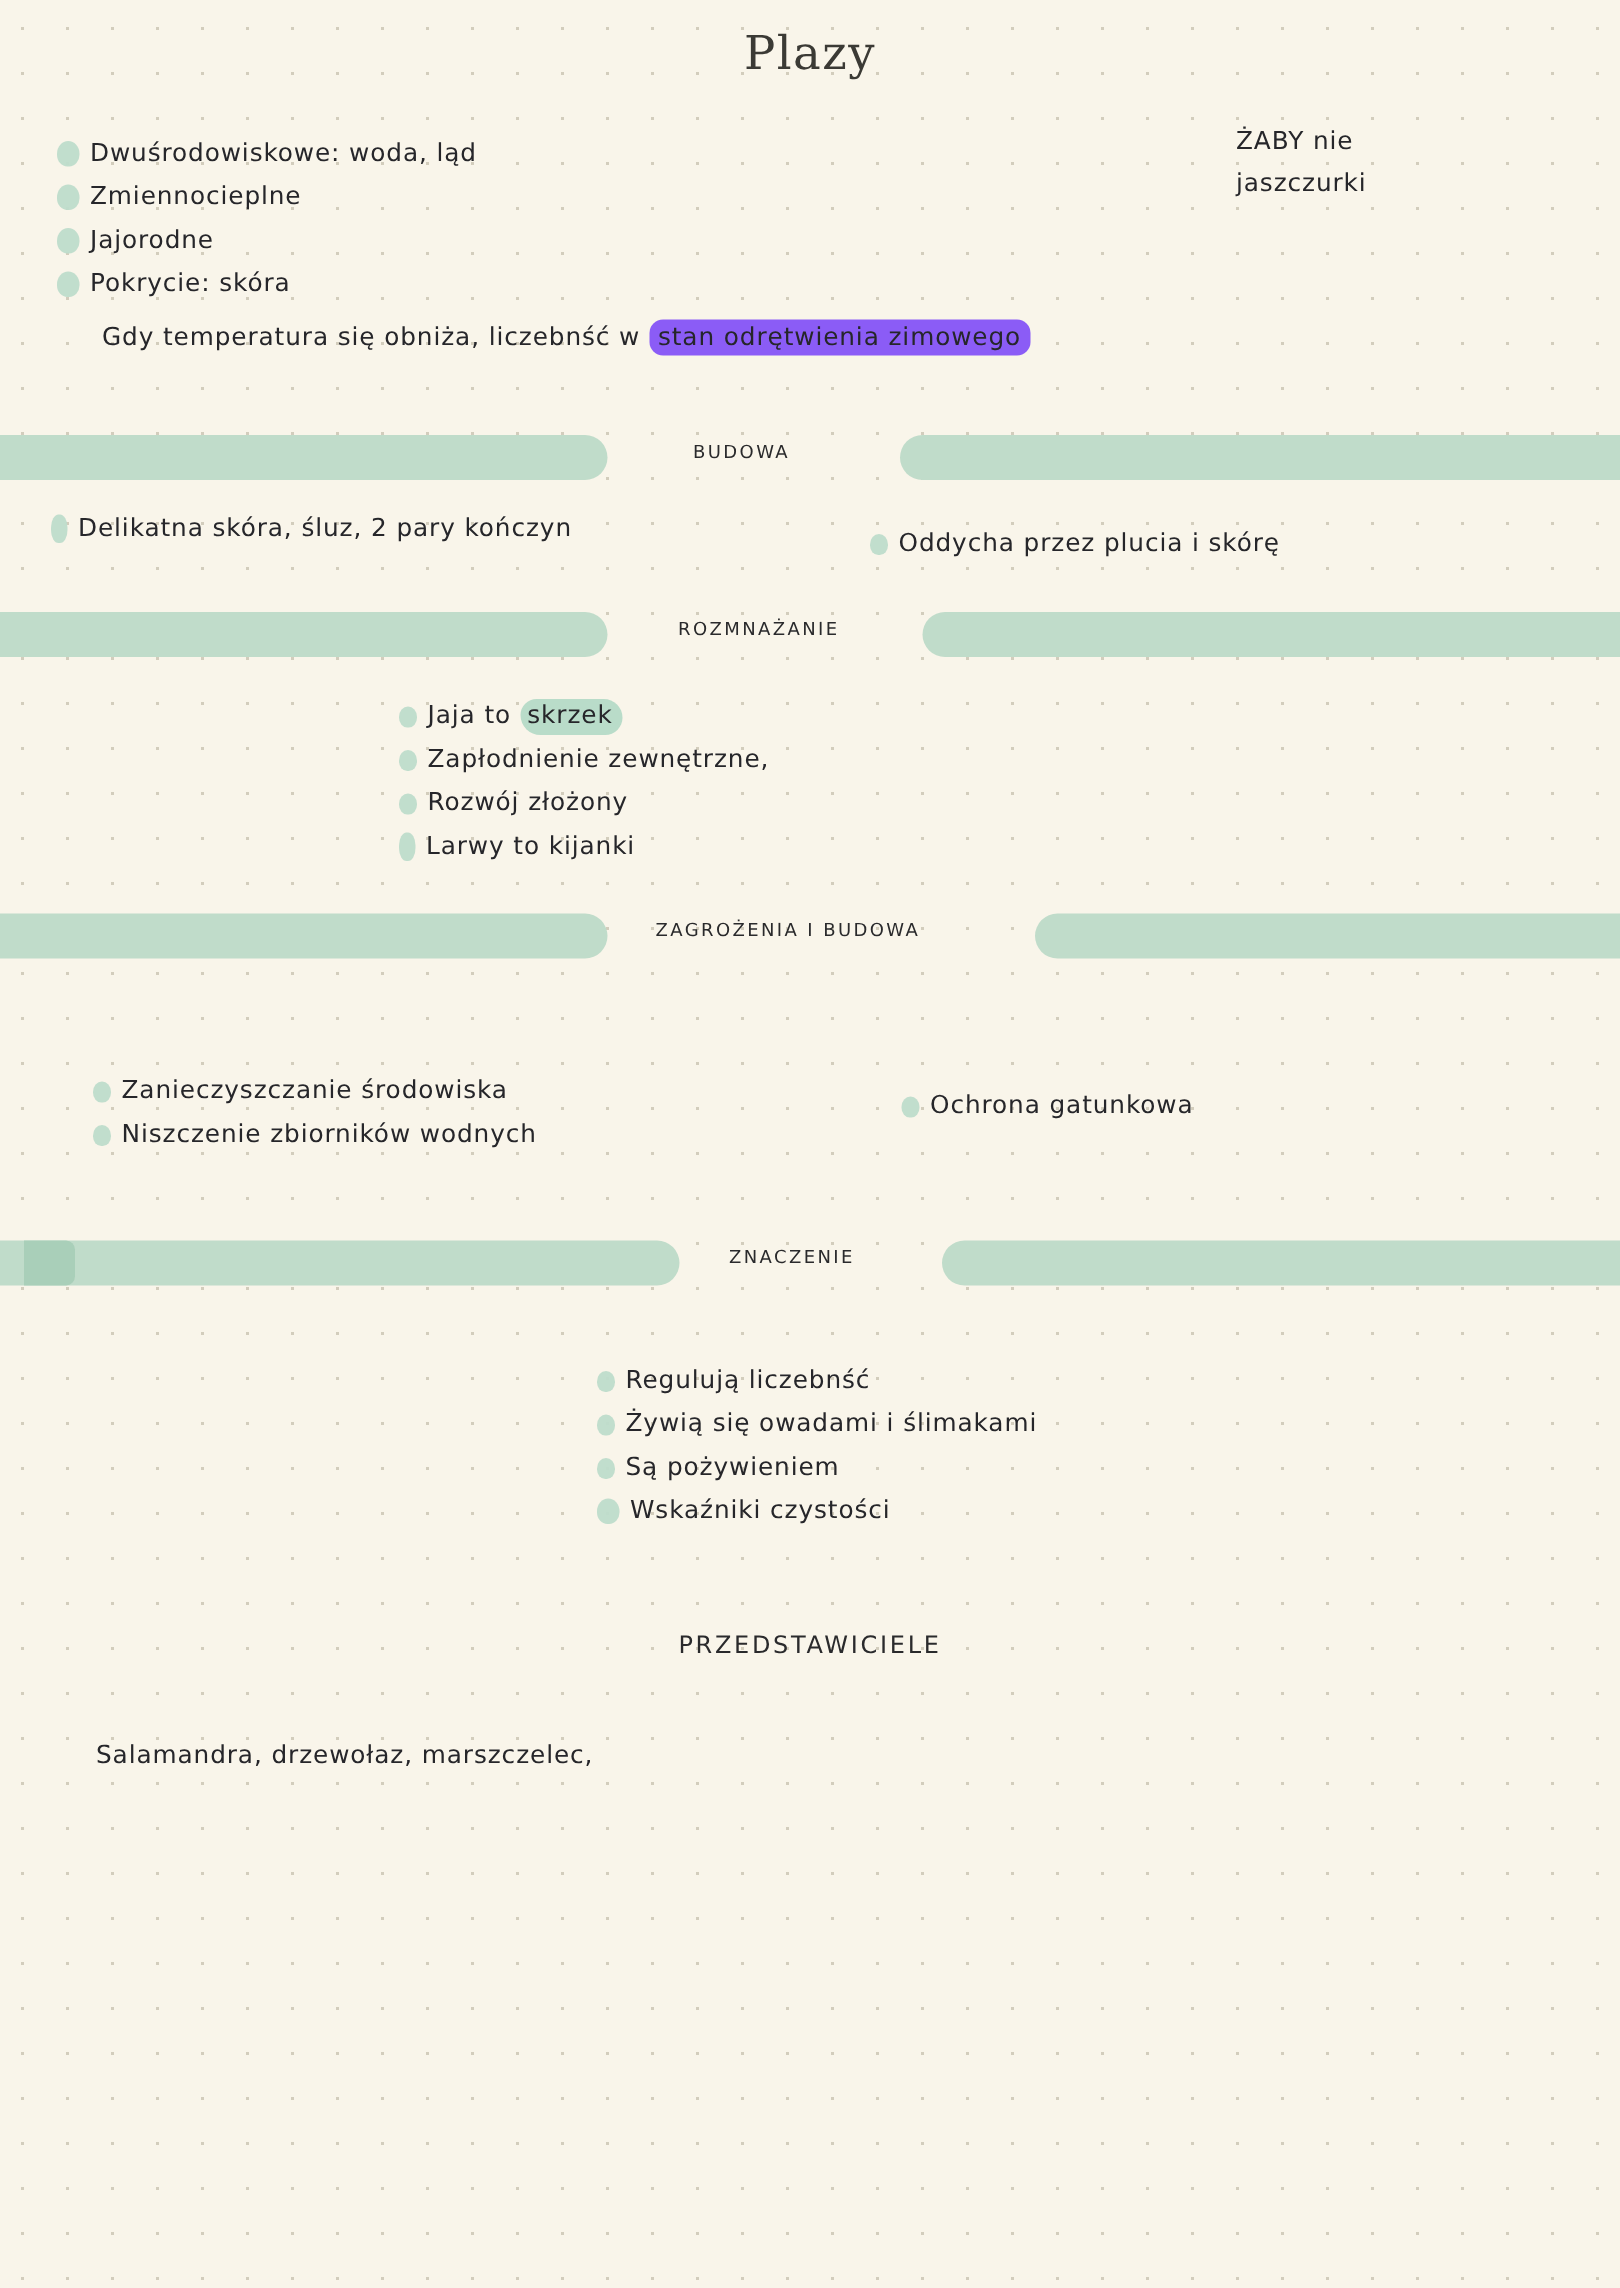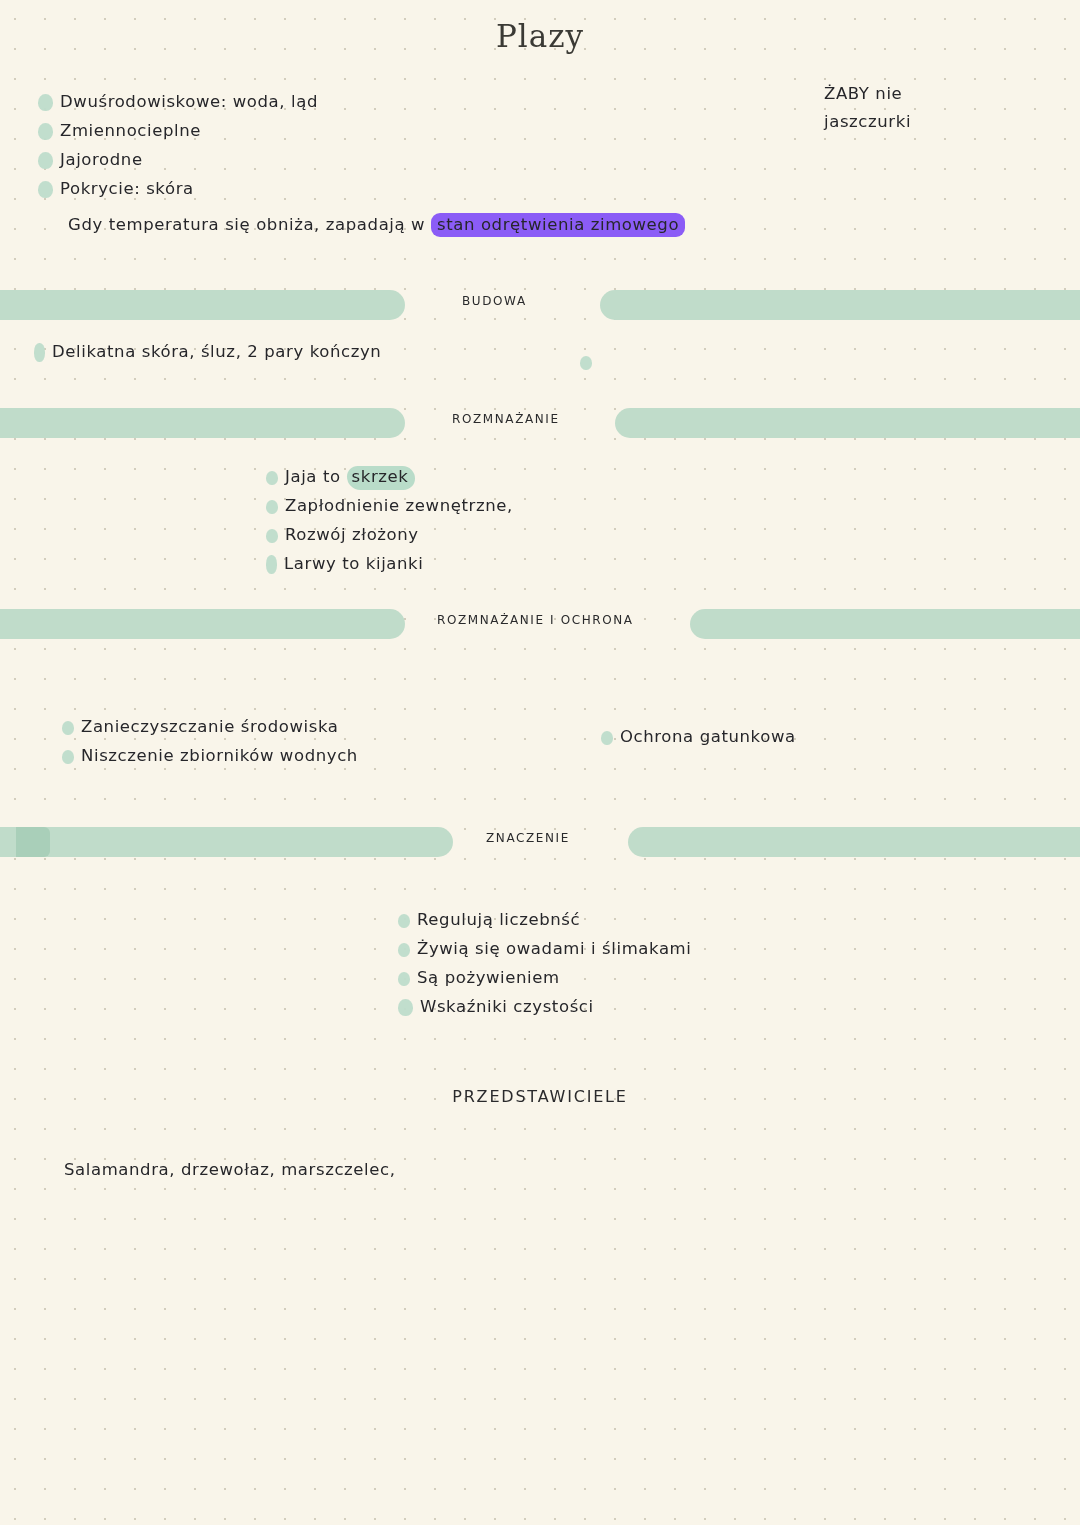--- a/index.html
+++ b/index.html
@@ -182,39 +182,40 @@
       <span class="dot"></span>
       <span class="hand btext">Jajorodne</span>
     </div>
     <div class="bullet-row">
       <span class="dot"></span>
       <span class="hand btext">Pokrycie: skóra</span>
     </div>
   </div>
 
   <div class="note hand" style="top:211px; left:68px;">
-    <span>Gdy temperatura się obniża, zapadają w </span><span class="hl">stan odrętwienia zimowego</span>
+    <span>Gdy temperatura się obniża, liczebnść w </span><span class="hl">stan odrętwienia zimowego</span>
   </div>
 
   <div class="divider" style="top:290px;">
     <div class="bar left" style="width:435px;"></div>
     <div class="bar right" style="width:510px;"></div>
     <div class="sec-label" style="left:462px;">BUDOWA</div>
   </div>
 
   <div class="note" style="top:338px; left:34px;">
     <div class="bullet-row">
       <span class="dot tall"></span>
       <span class="hand btext">Delikatna skóra, śluz, 2 pary kończyn</span>
     </div>
   </div>
 
   <div class="note" style="top:348px; left:580px;">
     <div class="bullet-row">
       <span class="dot sm"></span>
+      <span class="hand btext">Oddycha przez plucia i skórę</span>
     </div>
   </div>
 
   <div class="divider" style="top:408px;">
     <div class="bar left" style="width:435px;"></div>
     <div class="bar right" style="width:495px;"></div>
     <div class="sec-label" style="left:452px;">ROZMNAŻANIE</div>
   </div>
 
   <div class="note" style="top:463px; left:266px;">
@@ -232,21 +233,21 @@
     </div>
     <div class="bullet-row">
       <span class="dot tall"></span>
       <span class="hand btext">Larwy to kijanki</span>
     </div>
   </div>
 
   <div class="divider" style="top:609px;">
     <div class="bar left" style="width:435px;"></div>
     <div class="bar right" style="width:420px;"></div>
-    <div class="sec-label" style="left:437px;">ROZMNAŻANIE I OCHRONA</div>
+    <div class="sec-label" style="left:437px;">ZAGROŻENIA I BUDOWA</div>
   </div>
 
   <div class="note" style="top:713px; left:62px;">
     <div class="bullet-row">
       <span class="dot sm"></span>
       <span class="hand btext">Zanieczyszczanie środowiska</span>
     </div>
     <div class="bullet-row">
       <span class="dot sm"></span>
       <span class="hand btext">Niszczenie zbiorników wodnych</span>

